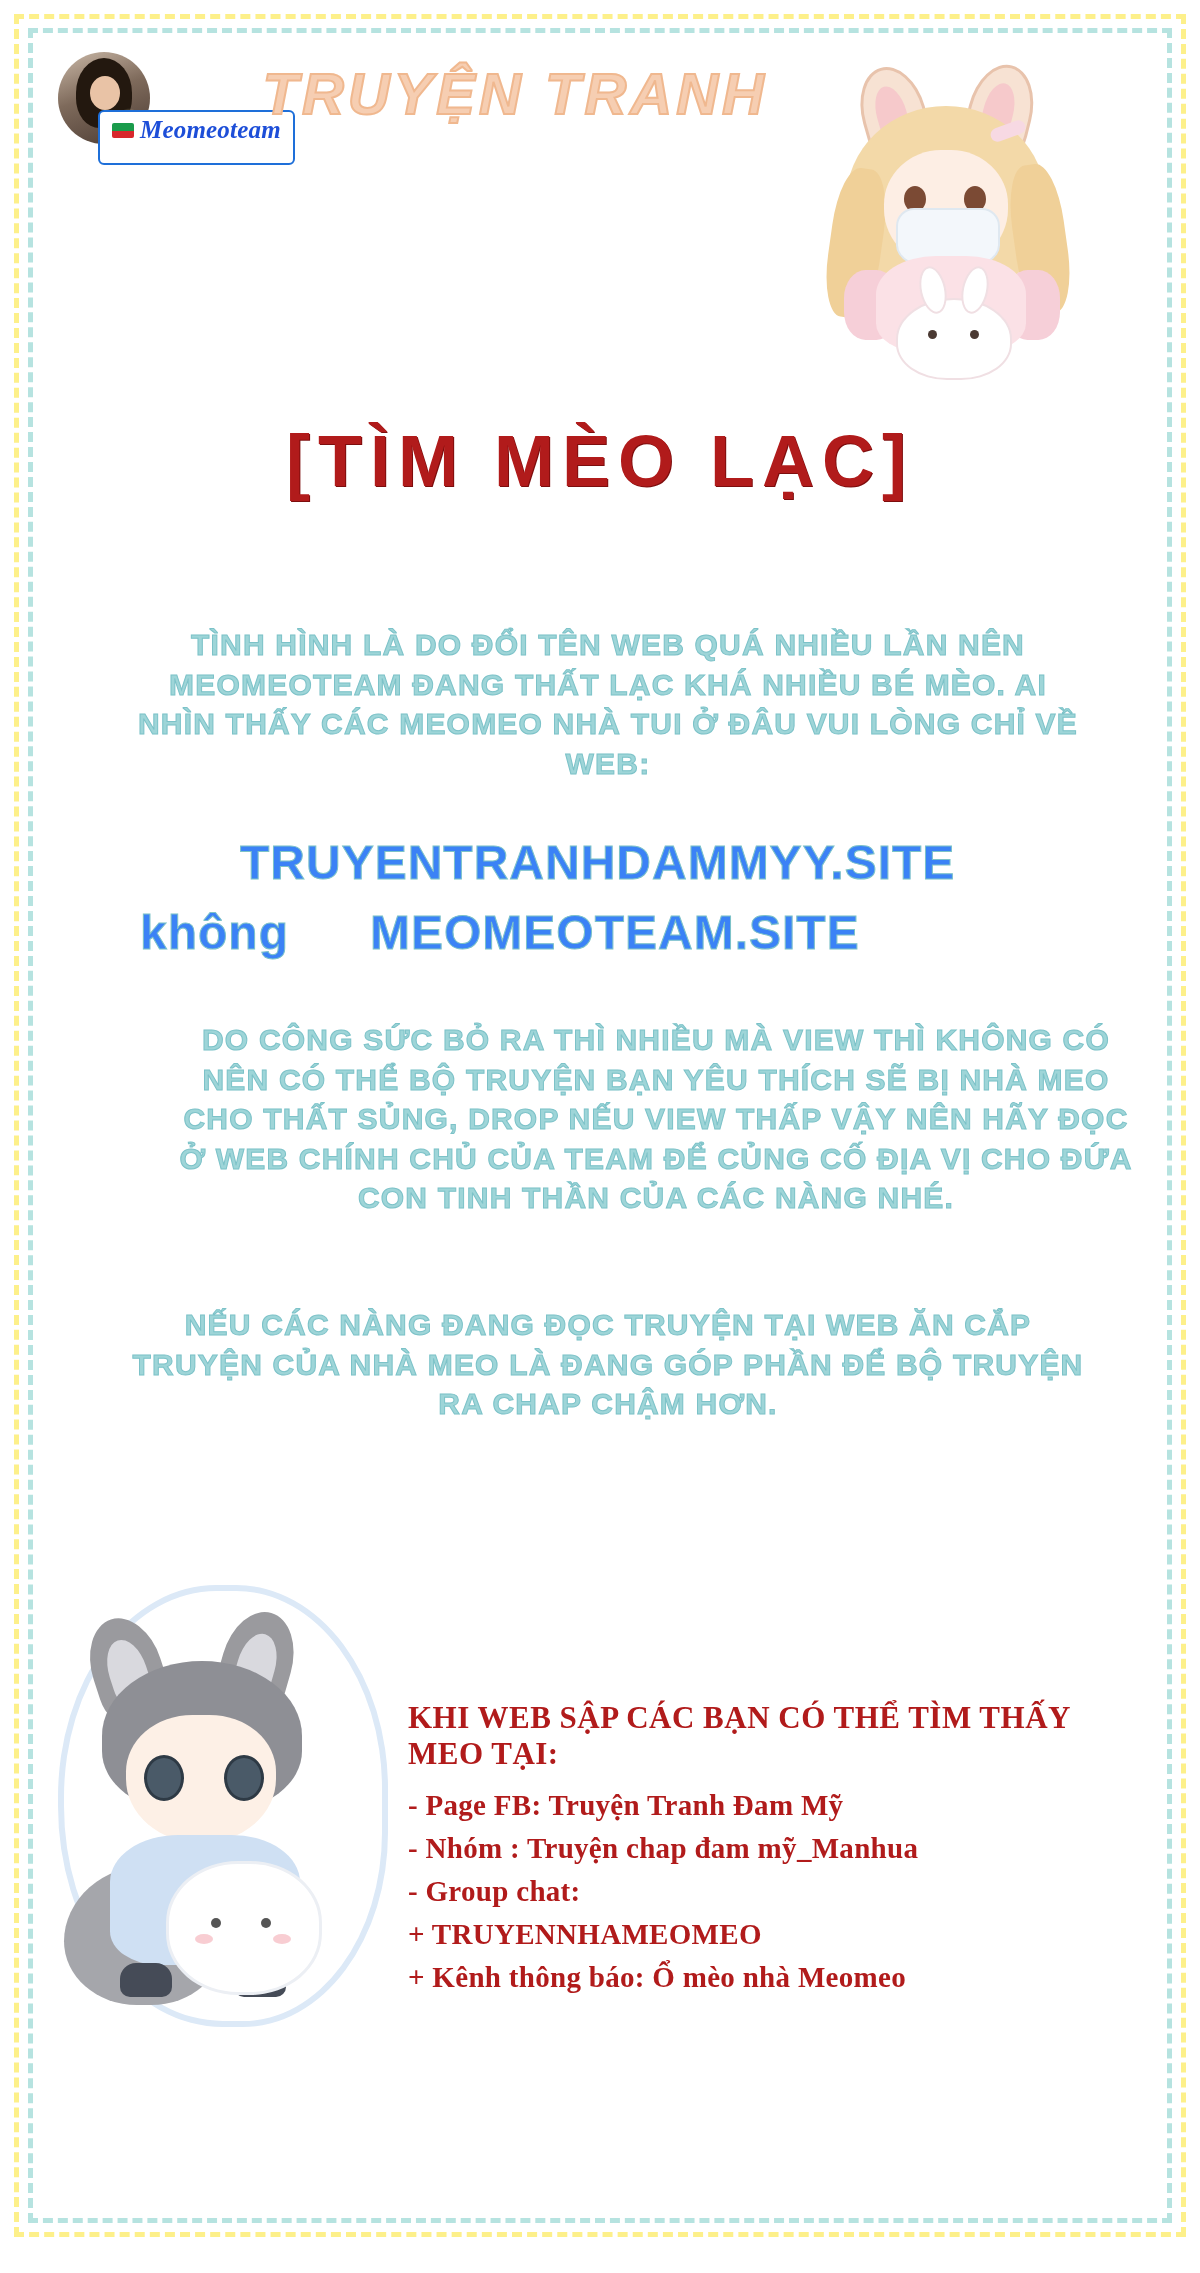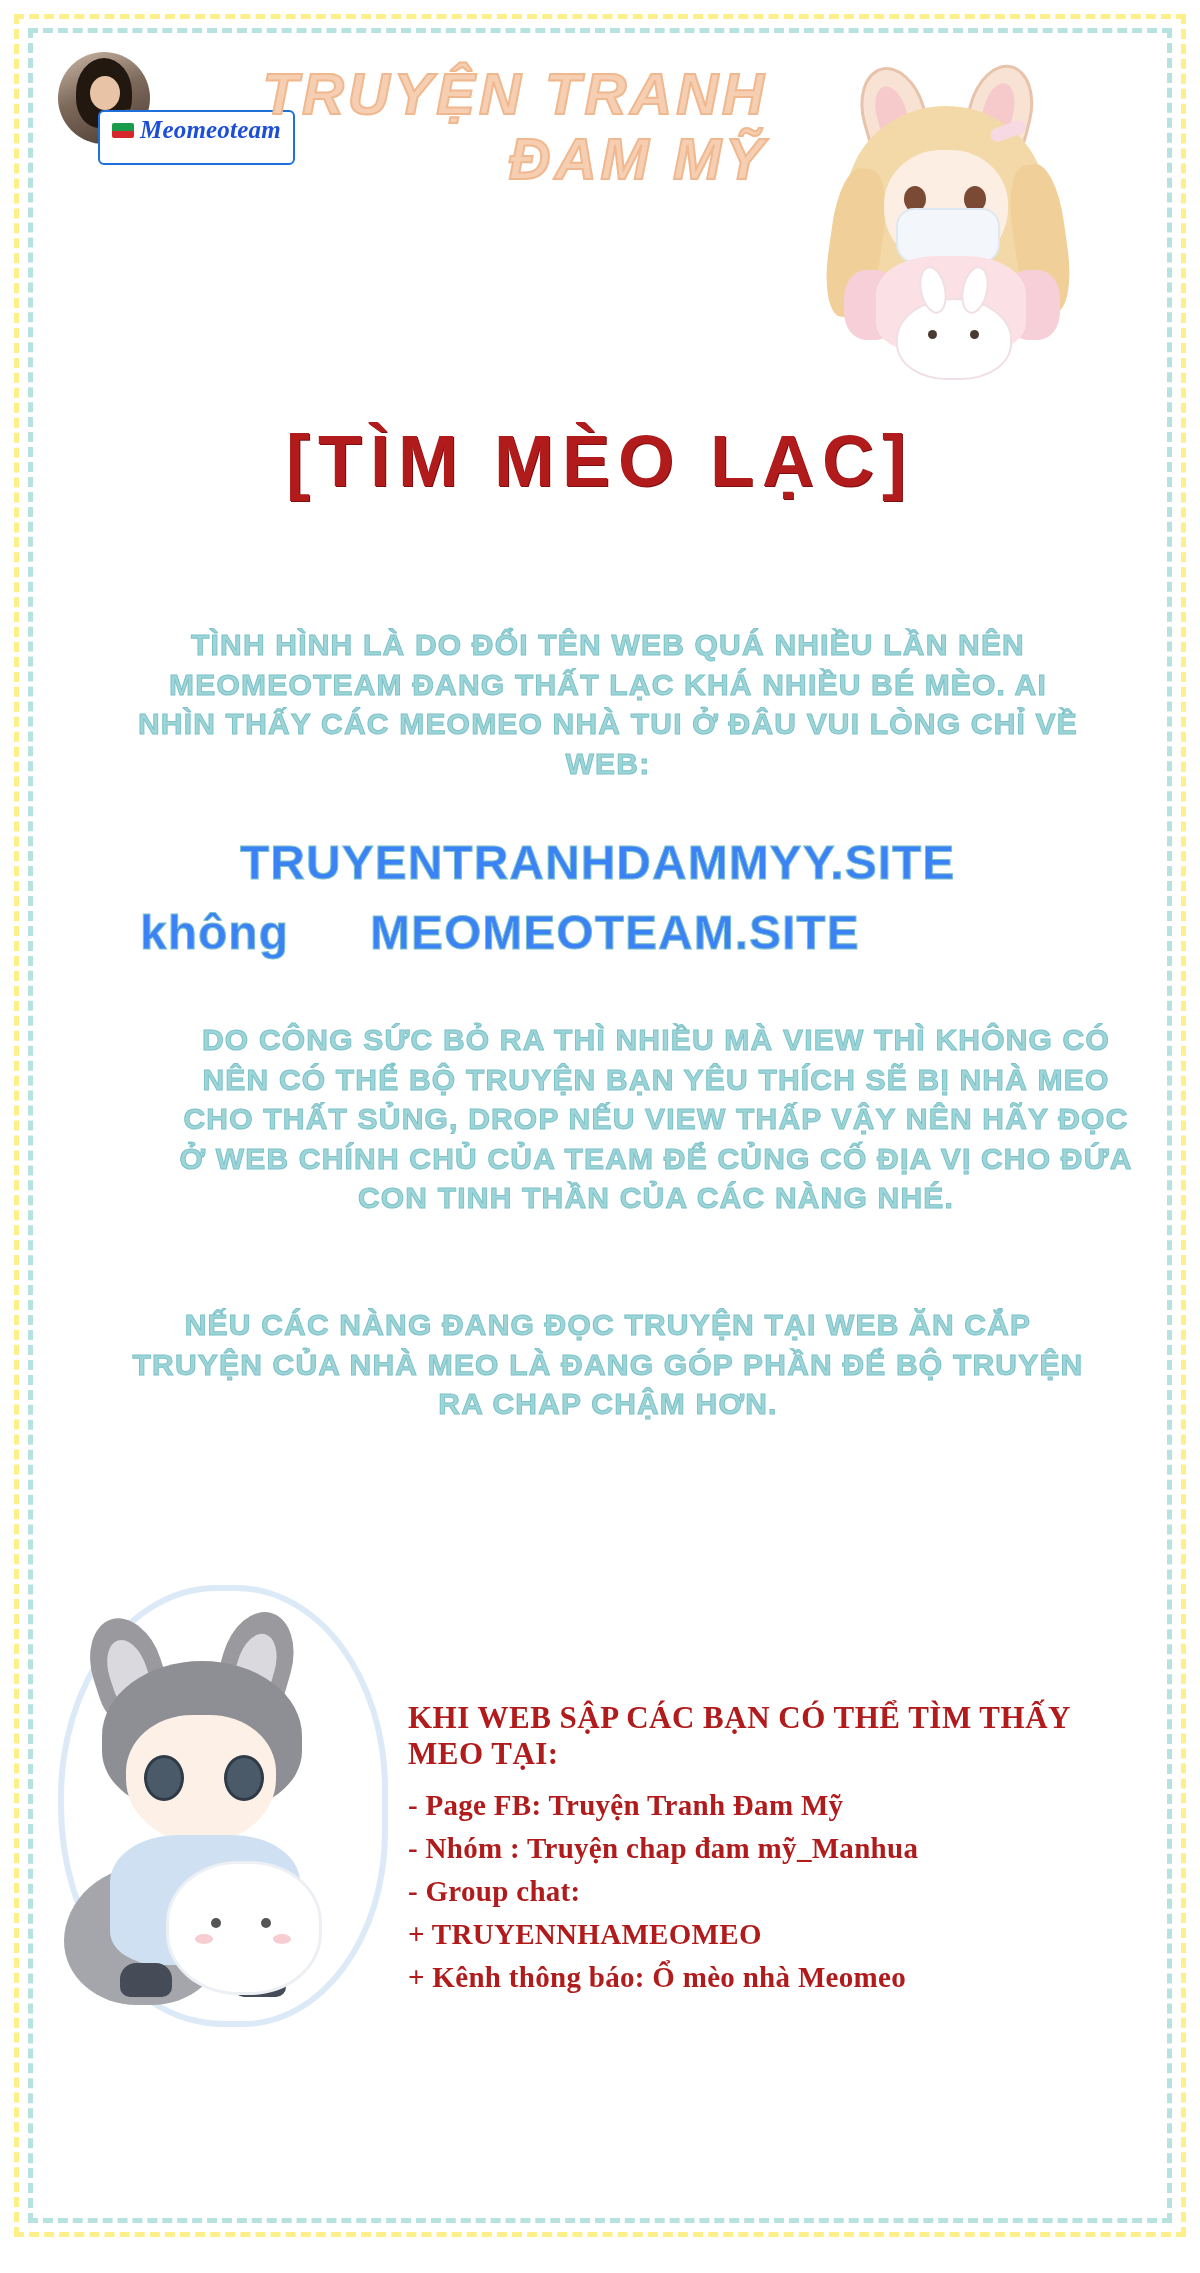--- a/index.html
+++ b/index.html
@@ -494,21 +494,20 @@
         <div class="face"></div>
         <div class="sparkle"></div>
       </div>
       <div class="logo-name">
         <span class="flag"></span><span>Meomeoteam</span>
       </div>
     </div>
 
     <div class="brand-title">
       <span class="l1">TRUYỆN TRANH</span>
-      <span class="l2">ĐAM MỸ</span>
     </div>
 
     <div class="chibi-top">
       <div class="ct-ear left">
           <div class="inner"></div>
         </div>
       <div class="ct-ear right">
           <div class="inner"></div>
         </div>
       <div class="ct-hair"></div>

